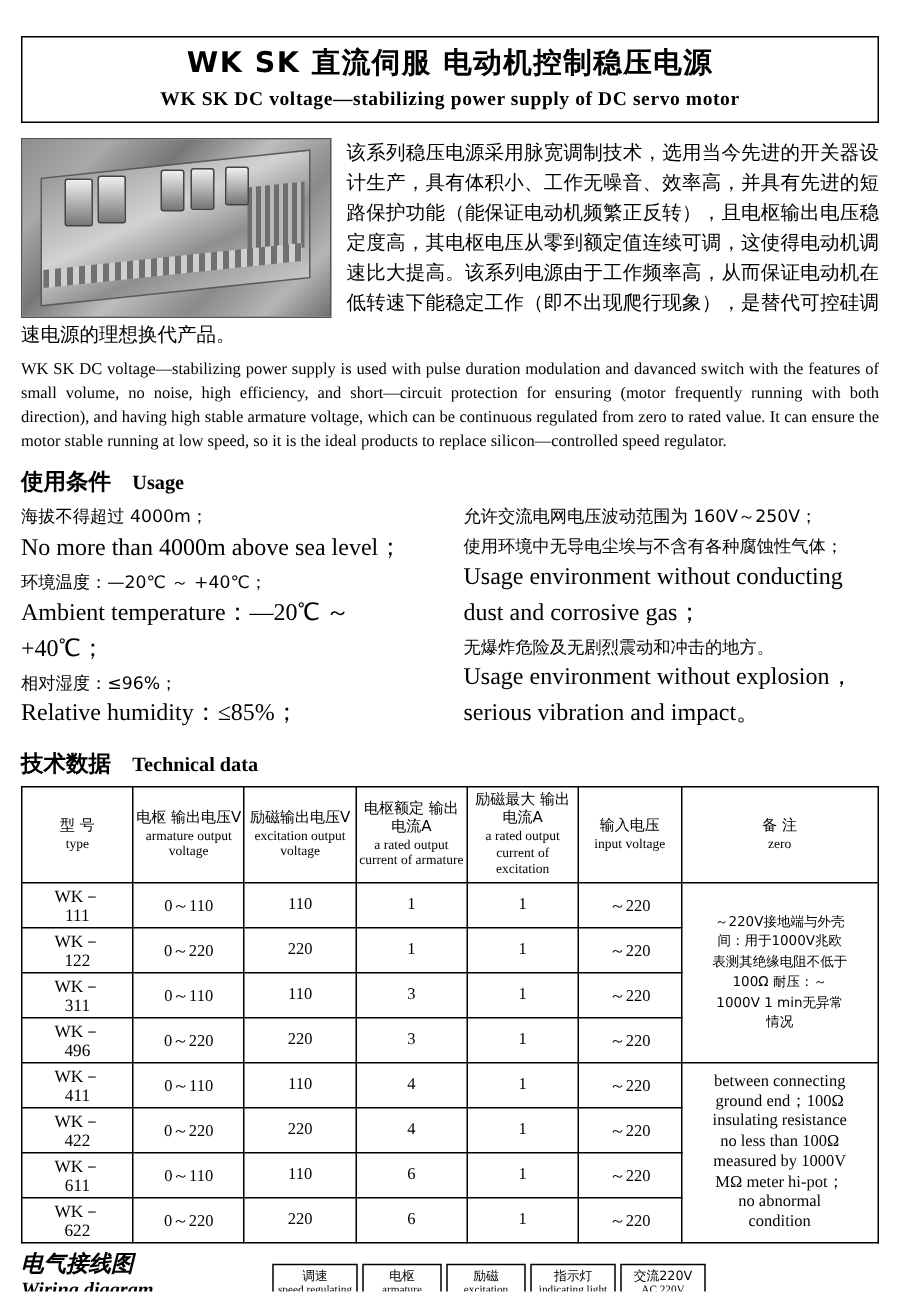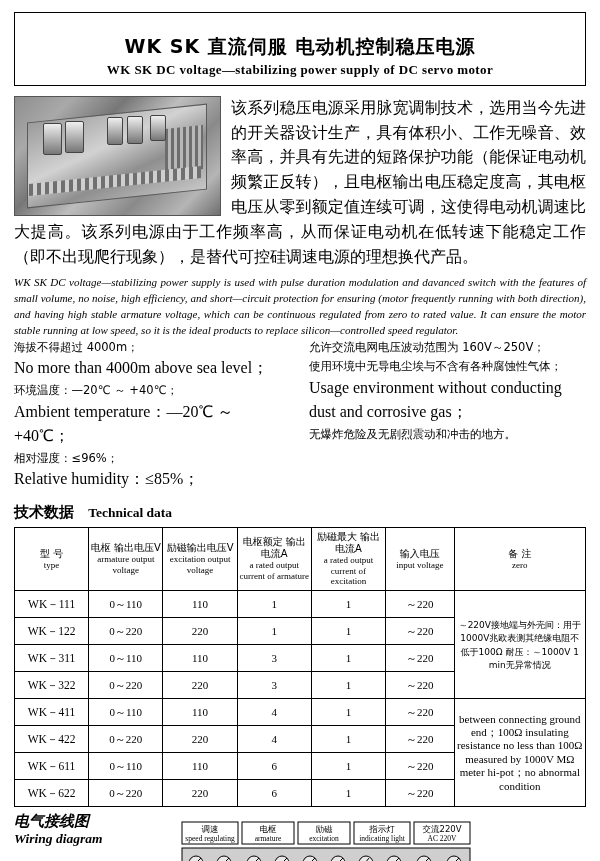--- a/index.html
+++ b/index.html
@@ -9,22 +9,22 @@
     font-family:"Liberation Sans", sans-serif;
     color:#000;
     position:relative;
     overflow:hidden;
   }
   .page{position:relative;width:600px;height:861px;box-sizing:border-box;padding:0 14px;}
 
   
   .title-box{
     border:1px solid #000;
-    margin-top:12px;
-    padding:22px 4px 7px 4px;
+    margin-top:24px;
+    padding:6px 4px 7px 4px;
     text-align:center;
     background:#fff;
   }
   .title-cn{
     font-size:19px;font-weight:bold;letter-spacing:1px;
     font-family:"DejaVu Sans", sans-serif;
     line-height:1.25;
   }
   .title-en{
     font-size:13px;font-weight:bold;letter-spacing:.4px;
@@ -66,28 +66,27 @@
   }
   .photo .hs{
     position:absolute;left:150px;top:30px;width:38px;height:44px;
     background:repeating-linear-gradient(90deg,#6d6d6d 0 3px,#b8b8b8 3px 6px);
     transform:skewY(-6deg);
   }
 
   .summary-head{font-size:15px;font-weight:bold;margin-bottom:4px;}
   .summary-head .en{font-size:13px;margin-left:12px;font-family:"Liberation Serif",serif;}
   .summary-cn{
-    font-size:16px;line-height:1.55;text-align:justify;
+    font-size:13px;line-height:1.55;text-align:justify;
     font-family:Liberation Sans, sans-serif;
   }
   .summary-en{
     clear:both;font-size:11px;line-height:1.45;text-align:justify;
     font-family:"Liberation Serif",serif;
     margin-top:6px;
-    font-style:italic;
   }
 
   
   .sec-head{font-size:15px;font-weight:bold;margin:10px 0 5px 0;}
   .sec-head .en{font-size:13.5px;margin-left:10px;font-family:"Liberation Serif",serif;font-weight:bold;}
   .usage{display:flex;gap:18px;}
   .usage .col{flex:1;}
   .usage .cn{font-size:11.5px;line-height:1.5;font-family:"DejaVu Sans",sans-serif;}
   .usage .en{font-size:16px;line-height:1.5;font-family:"Liberation Serif",serif;}
   .usage .row{margin-bottom:2px;}
@@ -99,21 +98,21 @@
   }
   table.data th,table.data td{
     border:1px solid #000;text-align:center;vertical-align:middle;
   }
   table.data thead th{
     font-size:9.5px;line-height:1.2;padding:3px 1px;font-weight:normal;
   }
   table.data thead th .cn{font-family:"DejaVu Sans",sans-serif;font-size:10px;display:block;}
   table.data thead th .en{display:block;font-size:9px;}
   table.data tbody td{
-    font-size:11px;height:24px;padding:1px 2px;
+    font-size:11px;height:24px;padding:1px 20px;
   }
   table.data tbody td.type{font-size:11.5px;}
   td.note{
     text-align:left;font-size:8.6px;line-height:1.22;padding:2px 4px;
     vertical-align:top;
   }
   td.note .cn{font-family:"DejaVu Sans",sans-serif;font-size:9px;}
 
   
   .wire-head{font-size:15px;font-weight:bold;margin:5px 0 0 0;line-height:1.25;font-style:italic;}
@@ -142,20 +141,24 @@
         <div class="cap c2"></div>
         <div class="cap c3"></div>
       <div class="cap c4"></div>
         <div class="cap c5"></div>
       <div class="strip"></div>
     </div>
     <div class="summary-cn">该系列稳压电源采用脉宽调制技术，选用当今先进的开关器设计生产，具有体积小、工作无噪音、效率高，并具有先进的短路保护功能（能保证电动机频繁正反转），且电枢输出电压稳定度高，其电枢电压从零到额定值连续可调，这使得电动机调速比大提高。该系列电源由于工作频率高，从而保证电动机在低转速下能稳定工作（即不出现爬行现象），是替代可控硅调速电源的理想换代产品。</div>
     <div class="summary-en">WK SK DC voltage—stabilizing power supply is used with pulse duration modulation and davanced switch with the features of small volume, no noise, high efficiency, and short—circuit protection for ensuring (motor frequently running with both direction), and having high stable armature voltage, which can be continuous regulated from zero to rated value. It can ensure the motor stable running at low speed, so it is the ideal products to replace silicon—controlled speed regulator.</div>
   </div>
 
+  <div class="sec-head">
+    <span>使用条件</span>
+    <span class="en">Usage</span>
+  </div>
   <div class="usage">
     <div class="col">
       <div class="row">
           <div class="cn">海拔不得超过 4000m；</div>
           <div class="en">No more than 4000m above sea level；</div>
         </div>
       <div class="row">
           <div class="cn">环境温度：—20℃ ～ +40℃；</div>
           <div class="en">Ambient temperature：—20℃ ～ +40℃；</div>
         </div>
@@ -167,20 +170,21 @@
     <div class="col">
       <div class="row">
           <div class="cn">允许交流电网电压波动范围为 160V～250V；</div>
         </div>
       <div class="row">
           <div class="cn">使用环境中无导电尘埃与不含有各种腐蚀性气体；</div>
           <div class="en">Usage environment without conducting dust and corrosive gas；</div>
         </div>
       <div class="row">
           <div class="cn">无爆炸危险及无剧烈震动和冲击的地方。</div>
+          <div class="en">Usage environment without explosion，serious vibration and impact。</div>
         </div>
     </div>
   </div>
 
   <div class="sec-head">
     <span>技术数据</span>
     <span class="en">Technical data</span>
   </div>
   <table class="data">
     <thead>
@@ -237,21 +241,21 @@
       </tr>
       <tr>
         <td class="type">WK－311</td>
         <td>0～110</td>
         <td>110</td>
         <td>3</td>
         <td>1</td>
         <td>～220</td>
       </tr>
       <tr>
-        <td class="type">WK－322</td>
+        <td class="type">WK－496</td>
         <td>0～220</td>
         <td>220</td>
         <td>3</td>
         <td>1</td>
         <td>～220</td>
       </tr>
       <tr>
         <td class="type">WK－411</td>
         <td>0～110</td>
         <td>110</td>

